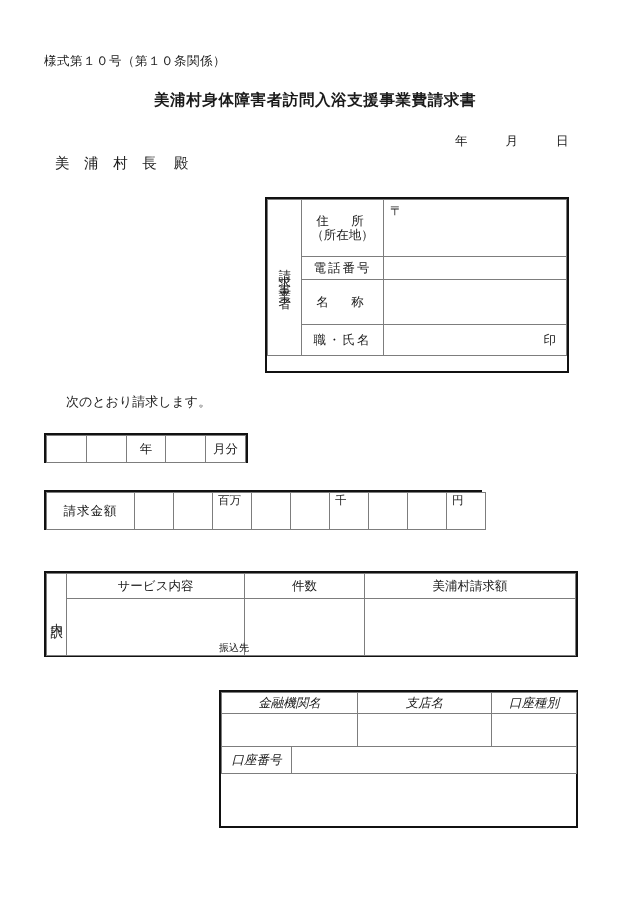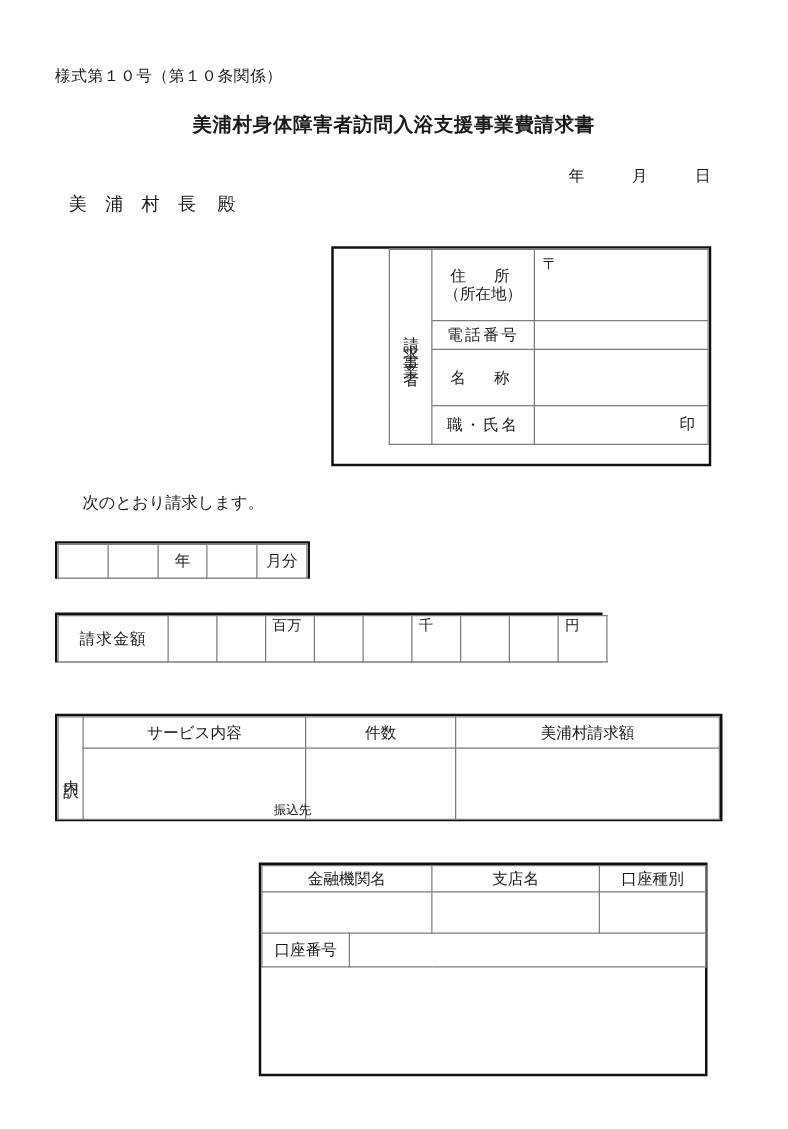--- a/index.html
+++ b/index.html
@@ -103,21 +103,21 @@
   .vlabel-tight {
     writing-mode: vertical-rl;
     text-orientation: upright;
     letter-spacing: 3px;
     line-height: 1;
     display: inline-block;
     font-size: 12.5px;
   }
 
   
-  #claimant-table { left: 265px; top: 185px; width: 304px; height: 176px; padding-left: 44px; }
+  #claimant-table { left: 265px; top: 185px; width: 304px; height: 176px; }
   #claimant-table td { height: 28px; }
   .sp-label { letter-spacing: 5px; }
   .sp-label2 { letter-spacing: 2px; }
   .two-line { line-height: 1.15; font-size: 12.5px; }
   .cell-free { position: relative; }
   .postal-mark {
     position: absolute;
     left: 6px;
     top: 3px;
     font-size: 12.5px;
@@ -147,21 +147,21 @@
     line-height: 1.1;
   }
 
   
   #breakdown-table { left: 44px; top: 559px; width: 534px; height: 86px; }
   #breakdown-table td { }
   .bd-head { height: 24px; }
   .bd-body { height: 56px; }
 
   
-  #bank-table { left: 207px; top: 678px; width: 359px; height: 171px; }
+  #bank-table { left: 219px; top: 678px; width: 359px; height: 138px; font-style: italic; }
   #bank-table td { }
   .bk-head { height: 20px; }
   .bk-body { height: 32px; }
   .bk-row { height: 26px; }
   .furigana-cell {
     text-align: center;
     line-height: 1.9;
     font-size: 12.5px;
     padding: 2px 0;
   }

